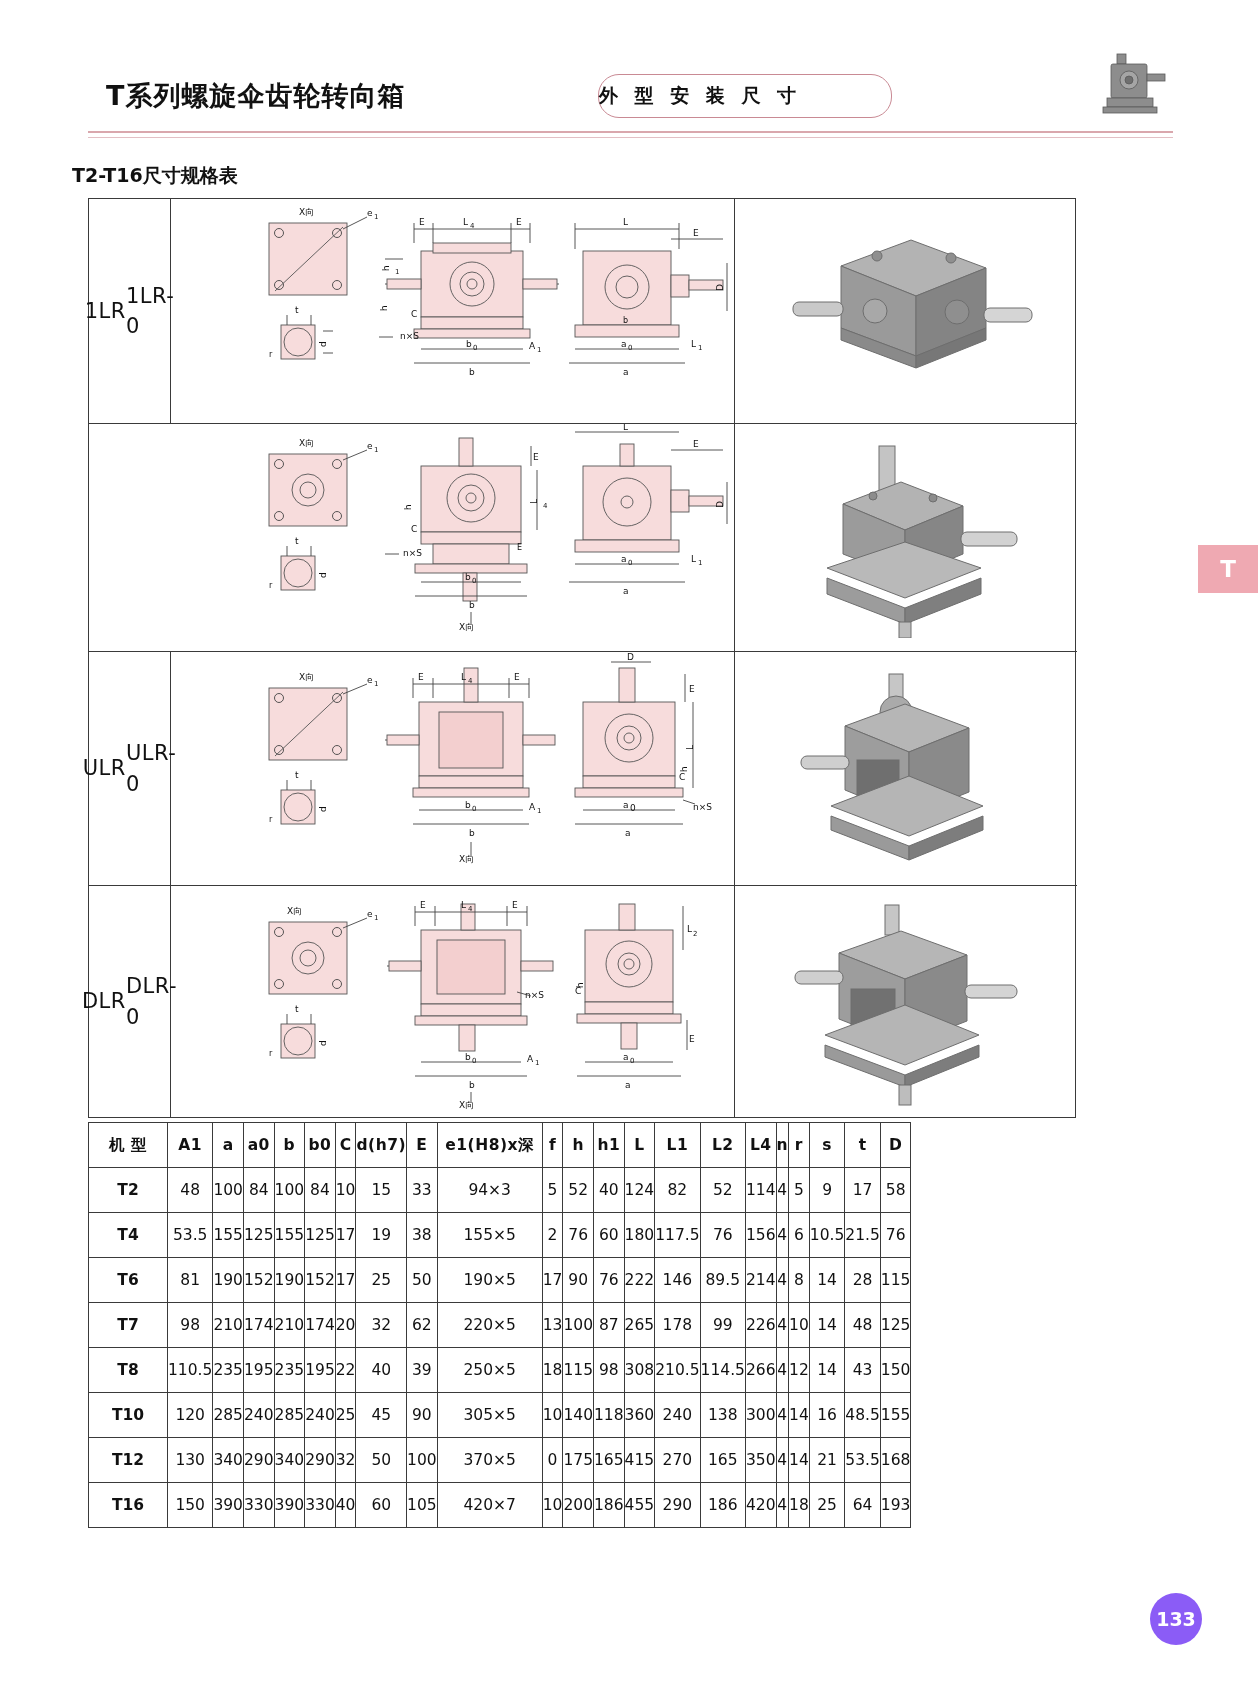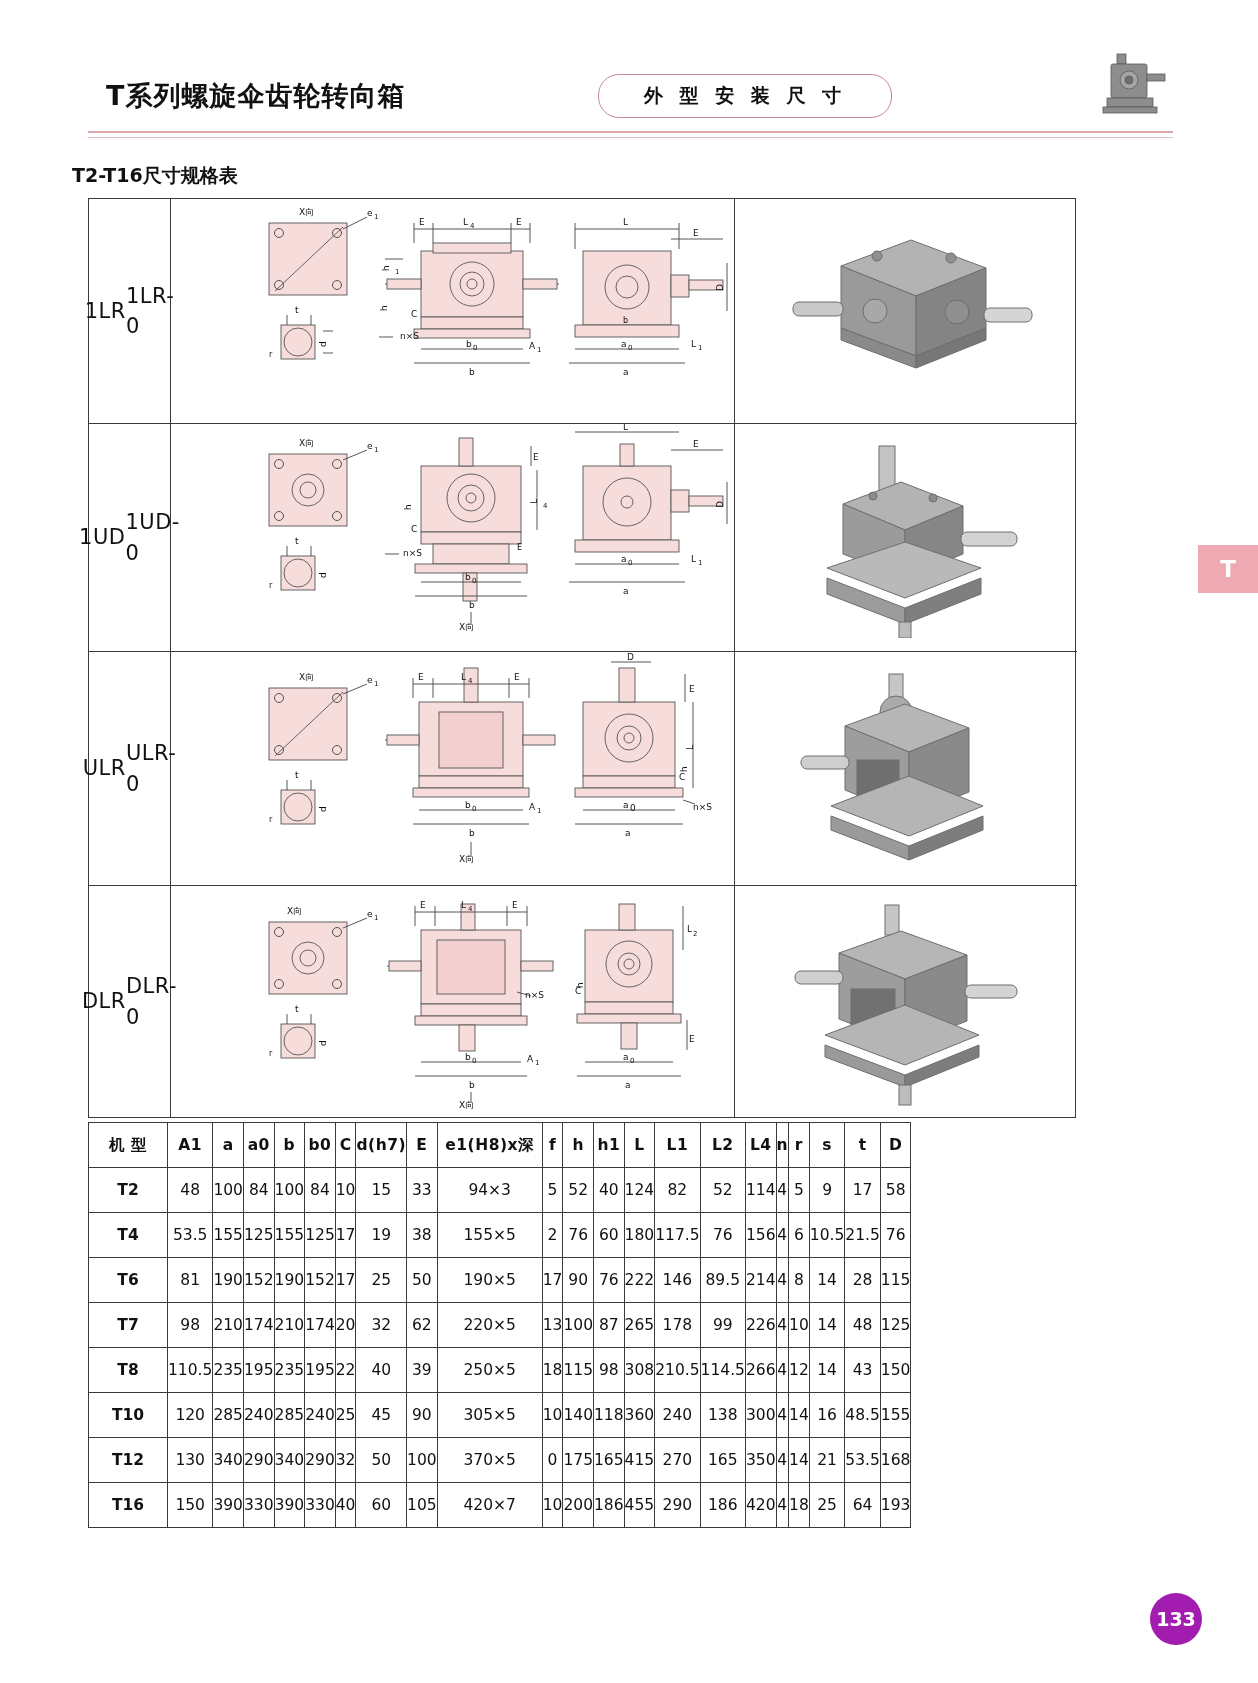--- a/index.html
+++ b/index.html
@@ -41,21 +41,21 @@
   .header-pill {
     position: absolute;
     left: 510px;
     top: 16px;
     width: 292px;
     height: 42px;
     border: 1.6px solid #c98a94;
     border-radius: 21px;
     display: flex;
     align-items: center;
-    justify-content: center;
+    justify-content: flex-start;
   }
   .header-pill span {
     font-size: 19px;
     font-weight: bold;
     letter-spacing: 5px;
     color: #111;
   }
   .header-rule {
     position: absolute;
     left: 0;
@@ -196,21 +196,21 @@
   .spec-table td.wide, .spec-table th.wide { width: 104px; }
 
   
   .page-number {
     position: absolute;
     right: 56px;
     bottom: 38px;
     width: 52px;
     height: 52px;
     border-radius: 50%;
-    background: #a21caf;
+    background: #8b5cf6;
     display: flex;
     align-items: center;
     justify-content: center;
     color: #ffffff;
     font-size: 19px;
     font-weight: bold;
   }
 
   svg text {
     font-family: "DejaVu Sans", "Liberation Sans", sans-serif;
@@ -364,24 +364,20 @@
             <circle cx="104" cy="95" r="12" fill="#a8a8a8"></circle>
             <circle cx="186" cy="96" r="12" fill="#8f8f8f"></circle>
             <polygon points="70,112 145,140 145,152 70,124" fill="#8a8a8a"></polygon>
             <polygon points="145,140 215,112 215,124 145,152" fill="#777"></polygon>
           </g>
         </svg>
       </div>
     </div>
 
     <div class="draw-row" style="top:225px; height:228px;">
-      <div class="cell-model">
-        <div>1UD</div>
-        <div>1UD-0</div>
-      </div>
 
       <div class="cell-draw">
         <svg width="564" height="228" viewBox="0 0 564 228">
           <g stroke="#444" fill="none" stroke-width="0.9" font-size="9">
             <text x="128" y="22" fill="#111" stroke="none">X向</text>
             <rect x="98" y="30" width="78" height="72" fill="#f7dcdc" stroke="#555"></rect>
             <circle cx="108" cy="40" r="4.5"></circle>
               <circle cx="166" cy="40" r="4.5"></circle>
             <circle cx="108" cy="92" r="4.5"></circle>
               <circle cx="166" cy="92" r="4.5"></circle>

